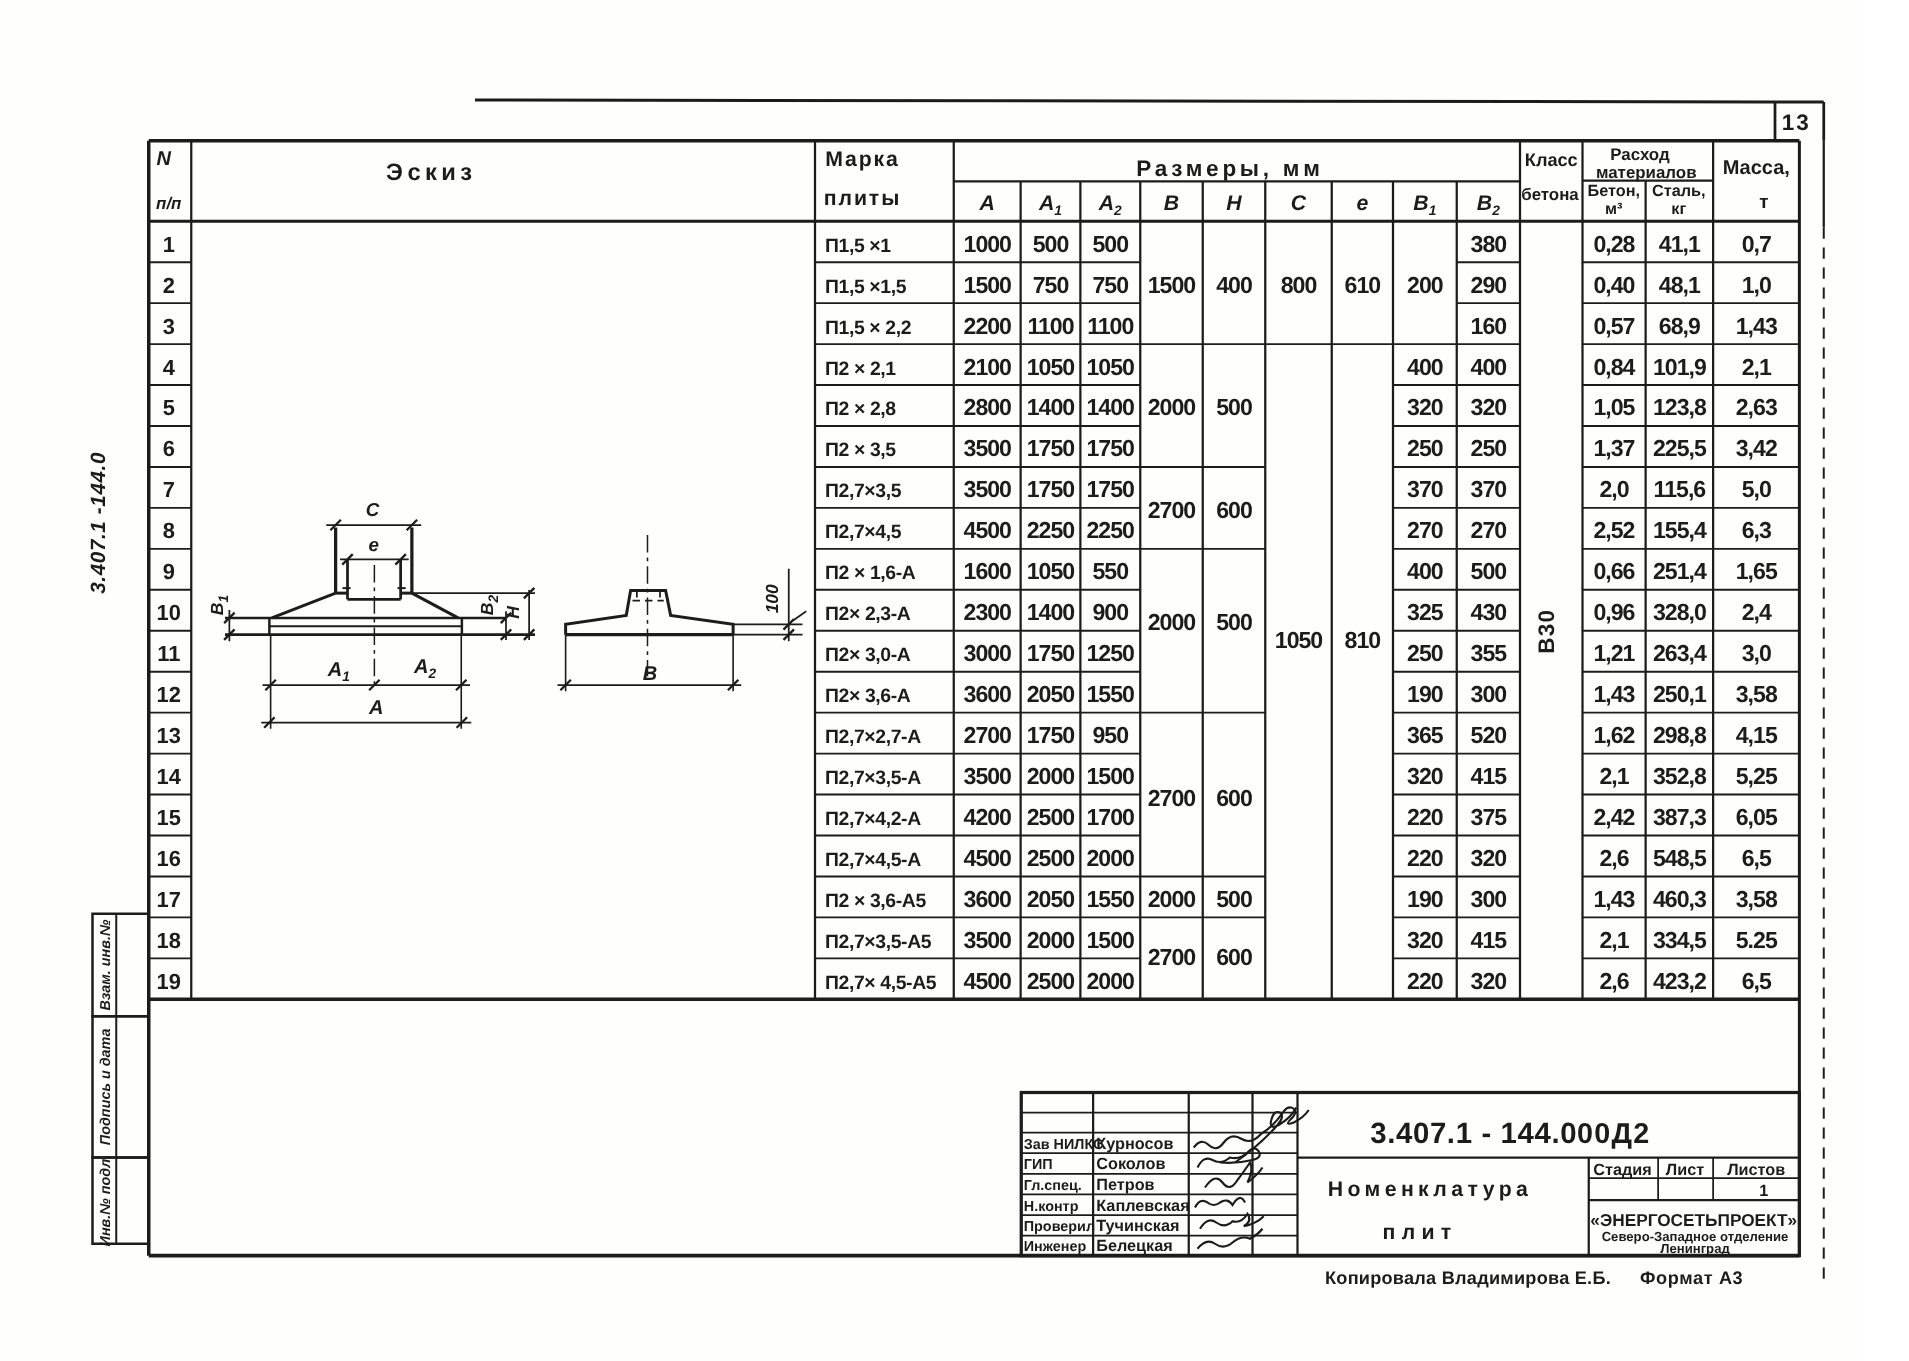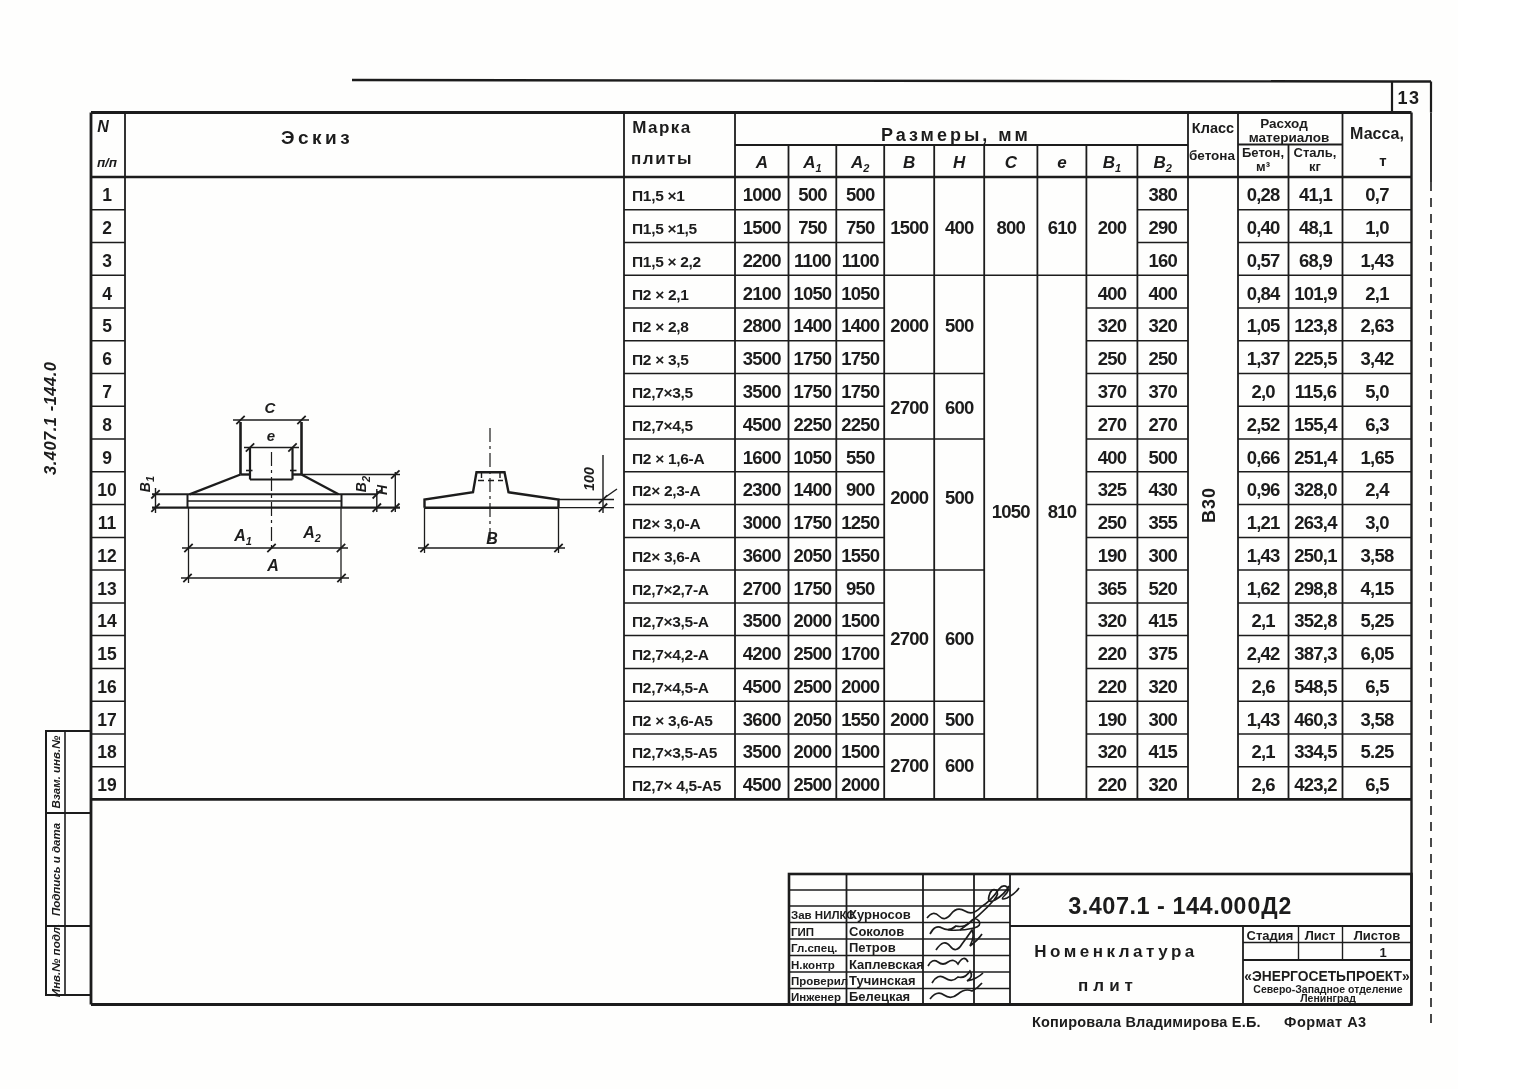--- a/index.html
+++ b/index.html
@@ -1,17 +1,17 @@
 <!DOCTYPE html>
 <html><head>
 <meta charset="utf-8">
 <title>3.407.1-144.0 00Д2 Номенклатура плит</title>
 <style>
   html,body{margin:0;padding:0;background:#ffffff;}
-  #sheet{position:relative;width:1458px;height:1089px;background:#fefefd;overflow:hidden;}
+  #sheet{position:relative;width:1458px;height:1089px;background:#fefefd;overflow:hidden;padding-left:28px;}
 </style>
 </head>
 <body>
 
 <div id="sheet">
 <svg width="1527" height="1089" viewBox="0 0 1527 1089">
 
 <g>
         <line x1="352.0" y1="80.0" x2="1392.0" y2="81.5" stroke="#1c1c1c" stroke-width="2.4" stroke-linecap="butt"></line>
       </g>

